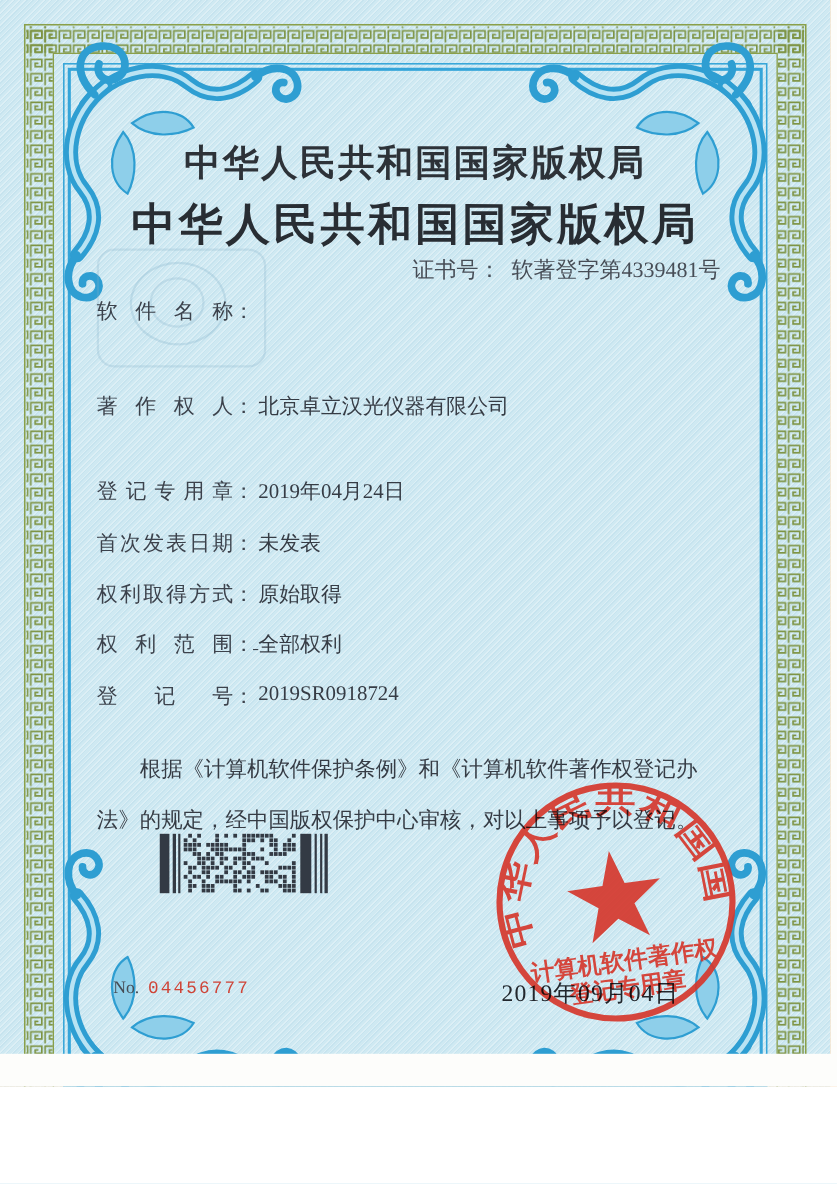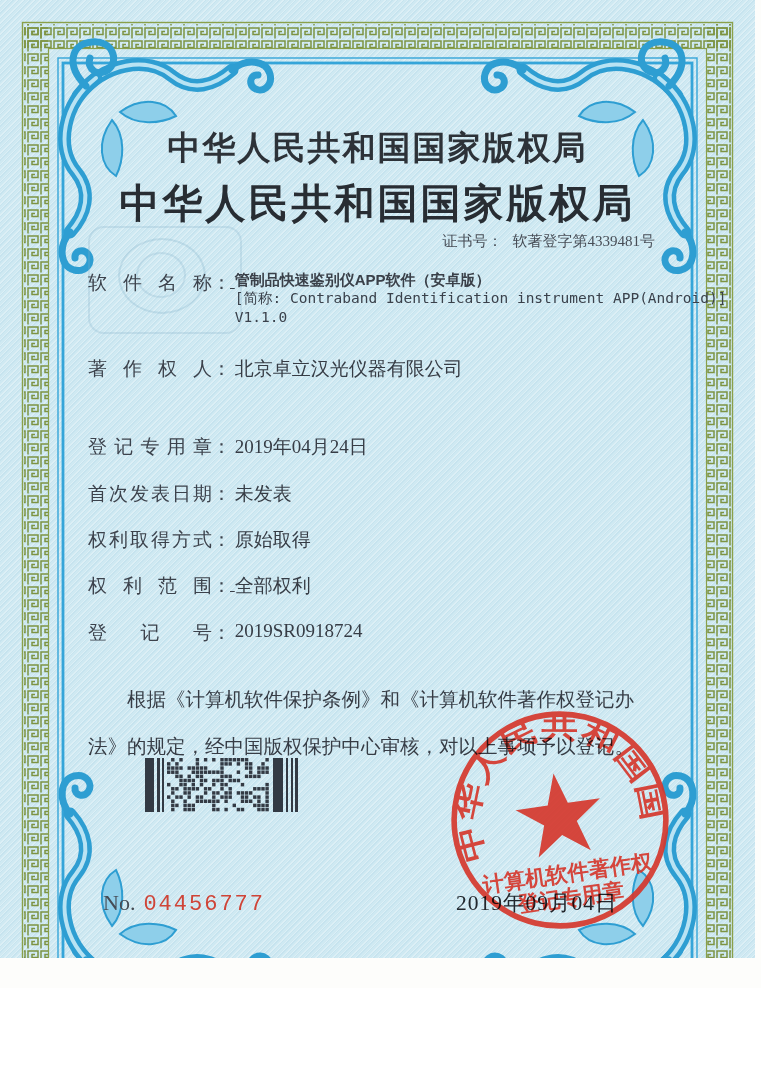--- a/index.html
+++ b/index.html
@@ -15,21 +15,21 @@
   .orn-thin{stroke:#b9e3f3;stroke-width:4;fill:none;stroke-linecap:round;}
   .orn-mid{stroke:#2e9ed2;stroke-width:7;fill:none;stroke-linecap:round;}
   .orn-leaf{fill:#8ecfea;stroke:#2e9ed2;stroke-width:2;}
 
   .content{position:absolute;inset:0;z-index:2;color:#3a4049;}
 
   .authority{position:absolute;left:0;top:126px;width:755px;text-align:center;
     font-size:33px;font-weight:700;letter-spacing:2px;color:#2d3238;}
   .cert-title{position:absolute;left:0;top:176px;width:755px;text-align:center;
     font-size:40px;font-weight:700;letter-spacing:3px;color:#282d33;}
-  .cert-no{position:absolute;top:232px;right:100px;font-size:15px;color:#474d56;}
+  .cert-no{position:absolute;top:232px;right:100px;font-size:20px;color:#474d56;}
   .cert-no .no-label{margin-right:10px;}
 
   .watermark{position:absolute;left:88px;top:226px;width:150px;height:104px;
     border:2px solid rgba(130,175,200,.45);border-radius:16px;opacity:.55;}
   .watermark::before{content:"";position:absolute;left:28px;top:10px;width:84px;height:72px;
     border:2px solid rgba(130,175,200,.5);border-radius:50%;}
   .watermark::after{content:"";position:absolute;left:46px;top:24px;width:46px;height:42px;
     border:2px solid rgba(130,175,200,.45);border-radius:50%;}
 
   .field-row{position:absolute;left:88px;font-size:19px;white-space:nowrap;}
@@ -38,21 +38,21 @@
   .colon{display:inline-block;width:18px;color:#3c424c;vertical-align:top;}
   .val{display:inline-block;color:#363c45;vertical-align:top;}
   .swname-lines{display:inline-block;vertical-align:top;}
   .sw-line1{font-family:"Liberation Sans", sans-serif;font-weight:700;font-size:15px;line-height:19px;}
   .sw-line2,.sw-line3{font-family:"DejaVu Sans Mono", monospace;font-size:14.5px;line-height:19px;color:#3a414b;}
 
   .statement{position:absolute;left:88px;top:656px;width:584px;font-size:19.5px;
     line-height:47px;text-indent:2em;color:#363c45;}
 
   .barcode{position:absolute;left:145px;top:757px;}
-  .serial{position:absolute;left:103px;top:890px;font-size:22px;}
+  .serial{position:absolute;left:103px;top:890px;font-size:16px;}
   .serial .serial-label{color:#464c55;margin-right:8px;}
   .serial .serial-number{font-family:"Liberation Mono", monospace;color:#cf4437;letter-spacing:2px;}
 
   .issue-date{position:absolute;left:456px;top:888px;font-size:21.5px;color:#22272d;
     letter-spacing:1px;z-index:2;}
   .seal{position:absolute;left:448px;top:708px;width:224px;height:224px;z-index:3;
     transform:rotate(-8deg);opacity:.92;mix-blend-mode:multiply;}
   .seal text{fill:#d5372c;font-weight:700;}
 
   .photo-edge-bottom{position:absolute;left:0;bottom:0;width:761px;height:30px;background:#fdfdfb;z-index:5;}
@@ -104,25 +104,20 @@
       <div class="cert-title">中华人民共和国国家版权局</div>
 
       <div class="cert-no">
         <span class="no-label">证书号：</span><span>软著登字第4339481号</span>
       </div>
 
       <div class="watermark"></div>
 
       <div class="field-row" style="top:270px;text-decoration:underline;">
         <span class="lbl">软件名称</span><span class="colon">：</span>
-        <span class="swname-lines">
-          <span class="sw-line1" style="display:block;">管制品快速鉴别仪APP软件（安卓版）</span>
-          <span class="sw-line2" style="display:block;">[简称: Contraband Identification instrument APP(Android)]</span>
-          <span class="sw-line3" style="display:block;">V1.1.0</span>
-        </span>
       </div>
 
       <div class="field-row" style="top:356px;">
         <span class="lbl">著作权人</span><span class="colon">：</span>
         <span class="val">北京卓立汉光仪器有限公司</span>
       </div>
 
       <div class="field-row" style="top:434px;">
         <span class="lbl">登记专用章</span><span class="colon">：</span>
         <span class="val">2019年04月24日</span>

